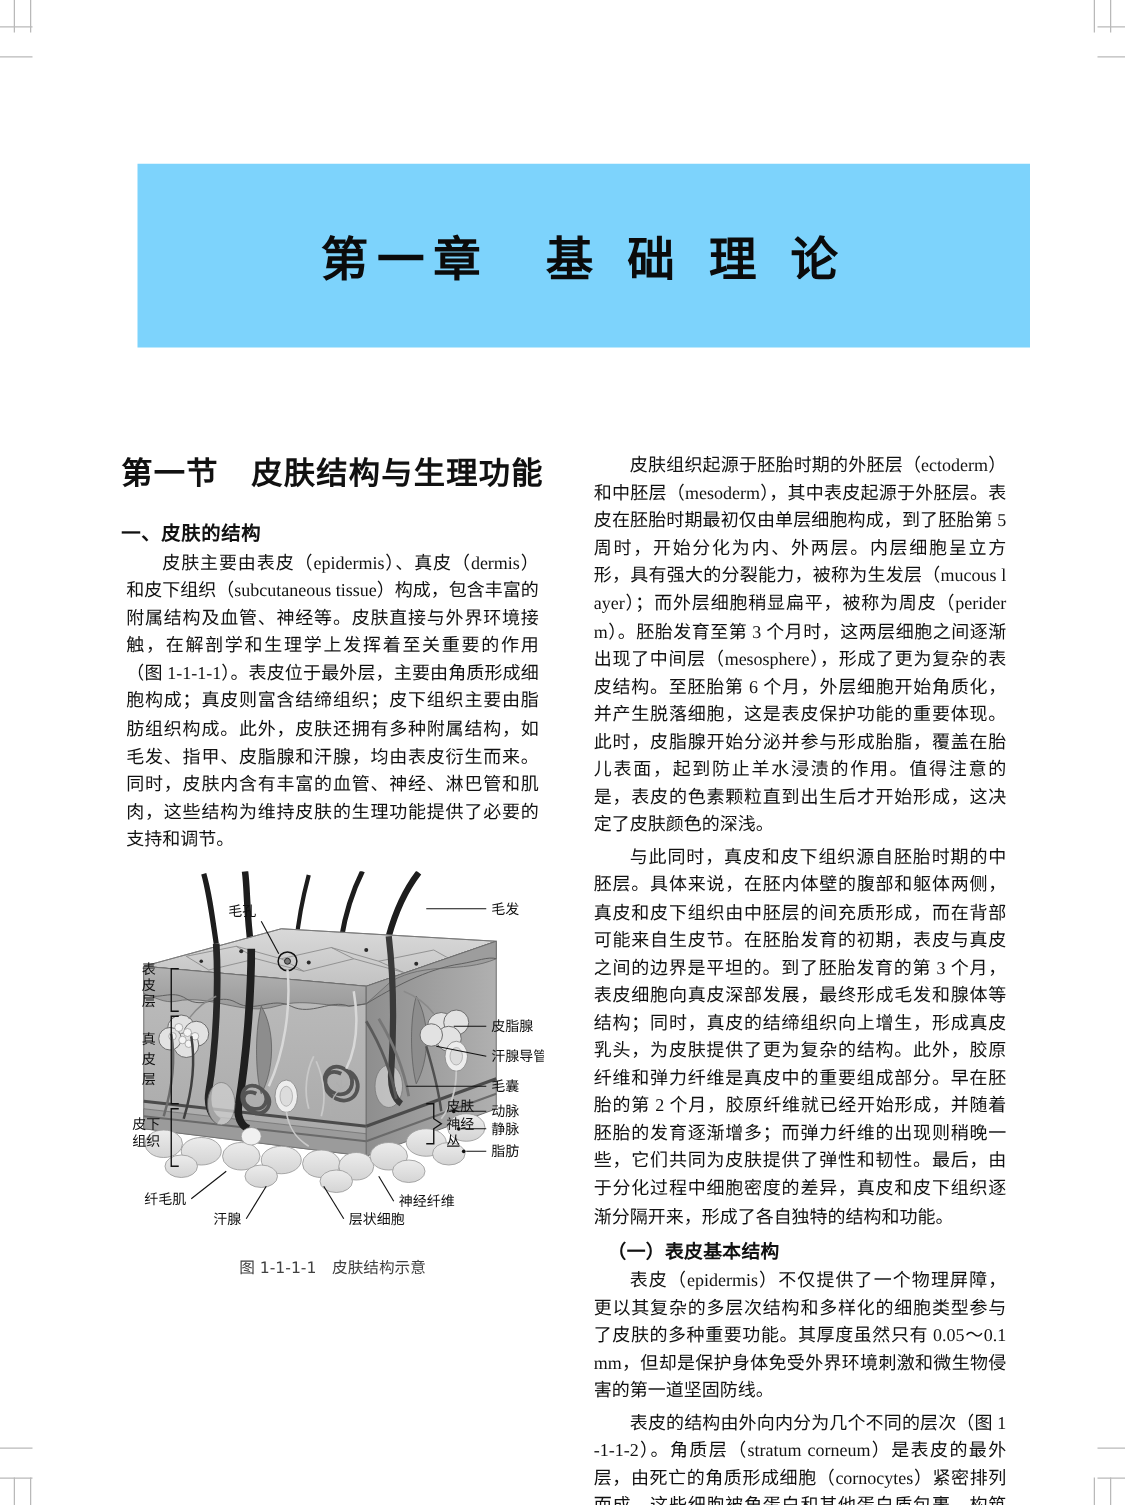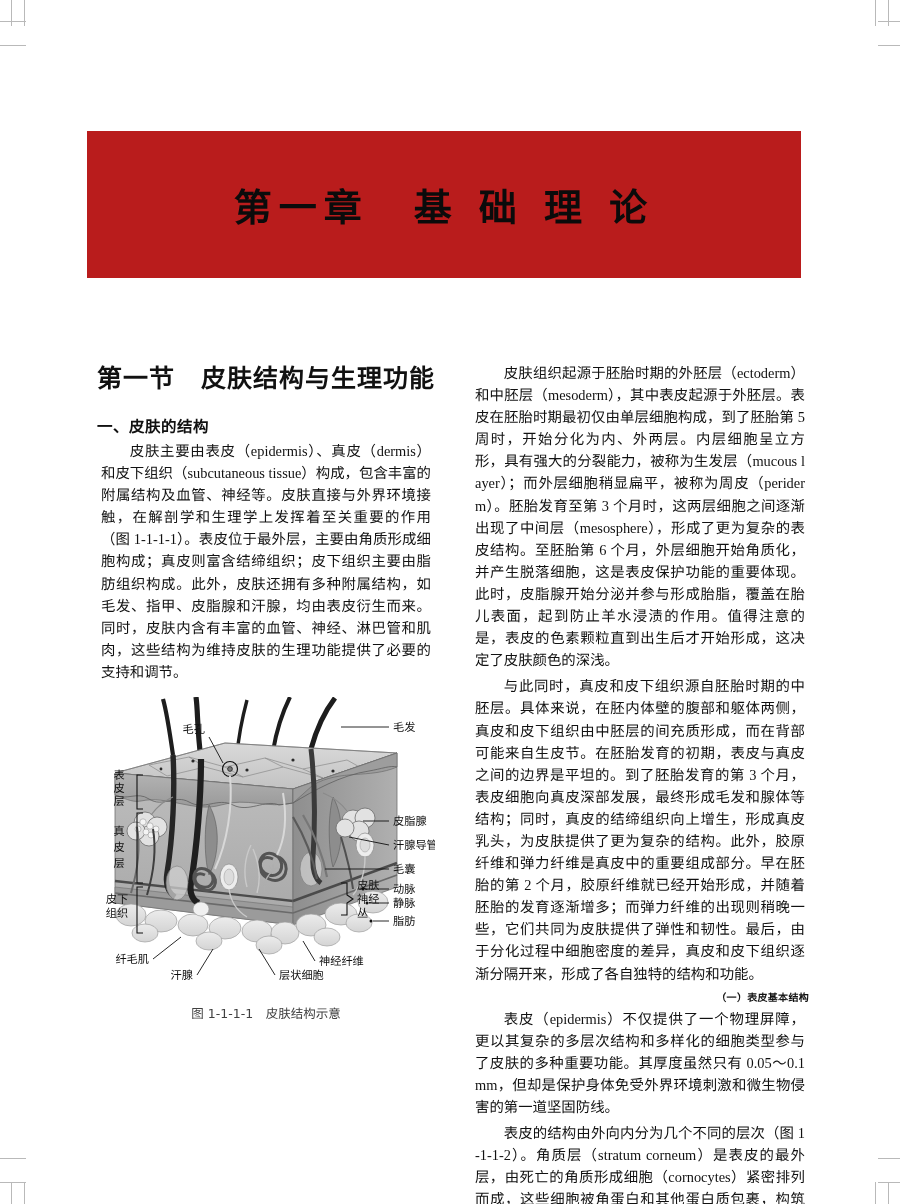--- a/index.html
+++ b/index.html
@@ -37,25 +37,25 @@
   .cm-bl-tick     { left: 0px;   top: 1158px; width: 22px; }
 
   .cm-br-corner-v { left: 888px; top: 1182px; height: 22px; }
   .cm-br-h        { left: 878px; top: 1182px; width: 22px; }
   .cm-br-bar      { left: 875px; top: 1182px; height: 22px; }
   .cm-br-tick     { left: 878px; top: 1158px; width: 22px; }
 
   
   .chapter-banner {
     position: absolute;
-    left: 87px;
+    left: 110px;
     top: 131px;
     width: 714px;
     height: 147px;
-    background: #b91c1c;
+    background: #7dd3fc;
     display: flex;
     align-items: center;
     justify-content: center;
   }
   .chapter-title {
     font-family: "DejaVu Serif", "Liberation Serif", serif;
     font-weight: 700;
     font-size: 38px;
     letter-spacing: 7px;
     color: #0b0b0b;
@@ -101,26 +101,25 @@
 
   h3.heading-1 {
     font-family: "DejaVu Sans", "Liberation Sans", sans-serif;
     font-size: 15.5px;
     font-weight: 700;
     margin: 6px 0 2px 0;
     letter-spacing: 0.5px;
   }
   h4.heading-2 {
     font-family: "DejaVu Sans", "Liberation Sans", sans-serif;
-    font-size: 10px;
+    font-size: 15px;
     font-weight: 700;
     margin: 3px 0 1px 0;
     text-indent: 1em;
     letter-spacing: 0.3px;
-    text-align: right;
   }
 
   
   .figure {
     margin-top: 14px;
     position: relative;
     width: 338px;
   }
   .figure-canvas { display: block; width: 338px; height: 300px; }
   .figure-caption {

